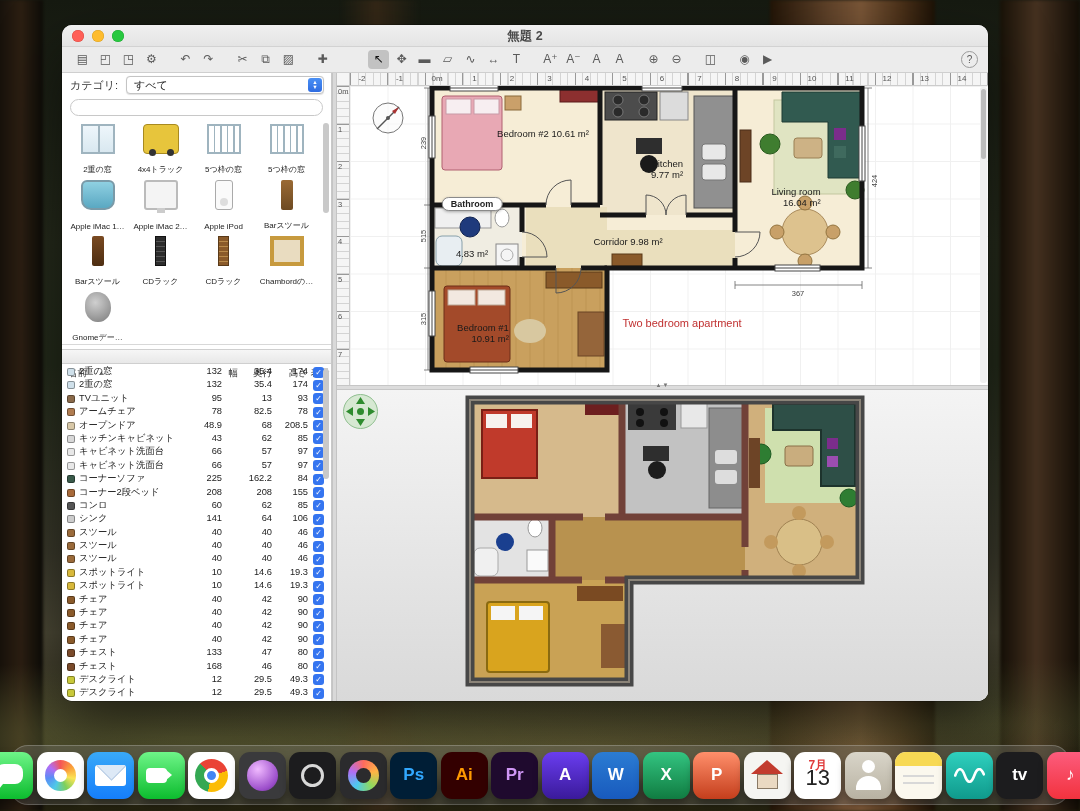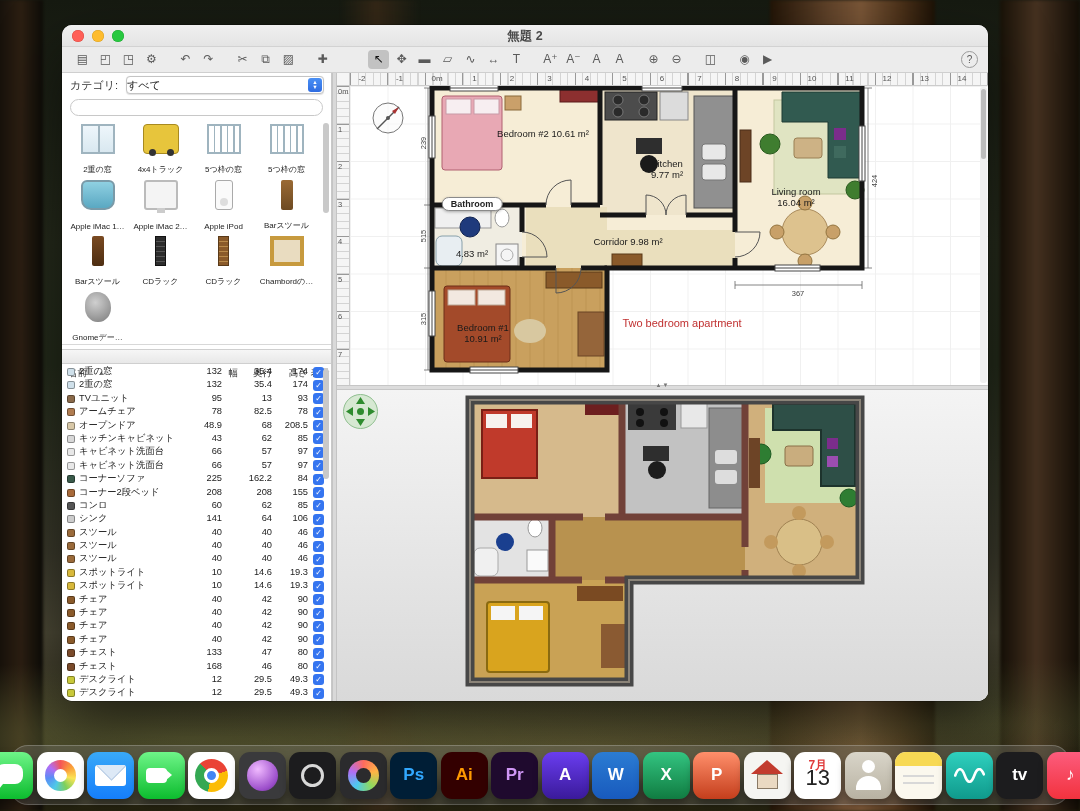--- a/index.html
+++ b/index.html
@@ -24,21 +24,21 @@
 .tb-group{display:flex;gap:2px;margin-right:13px}
 .tb-group.tools{margin-left:22px}
 .tb-group.pushright{margin-left:auto;margin-right:0}
 .tb-btn{min-width:21px;height:19px;line-height:19px;text-align:center;color:#5a5a5a;font-size:12px;border-radius:4px;padding:0 2px;cursor:default}
 .tb-btn.tb-active{background:#c2c2c2;color:#111}
 .tb-group.pushright .tb-btn{border:1px solid #9a9a9a;border-radius:50%;width:17px;min-width:17px;height:17px;line-height:15px;font-size:10px}
 
 .sidebar{position:absolute;left:0;top:48px;width:270px;bottom:0;background:#fff;border-right:1px solid #c8c8c8}
 .cat-row{position:absolute;left:0;top:0;right:0;height:24px}
 .cat-label{position:absolute;left:8px;top:5px;font-size:11px;color:#333}
-.mac-select{position:absolute;left:64px;top:3px;width:198px;height:18px;background:#fff;border:1px solid #c4c4c4;border-radius:4px;font-size:11px;color:#222;line-height:16px;box-shadow:0 .5px 1px rgba(0,0,0,.12)}
+.mac-select{position:absolute;left:64px;top:3px;width:198px;height:18px;background:#fff;border:1px solid #c4c4c4;border-radius:4px;font-size:11px;color:#222;line-height:16px;padding-left:7px;box-shadow:0 .5px 1px rgba(0,0,0,.12)}
 .sel-step{position:absolute;right:1px;top:1px;bottom:1px;width:14px;background:linear-gradient(#4a90f5,#2f6ce0);border-radius:3px;color:#fff;display:flex;flex-direction:column;align-items:center;justify-content:center}
 .sel-step i{font-style:normal;font-size:5.5px;line-height:5px}
 .search-row{position:absolute;left:0;top:24px;right:0;height:22px}
 .search-input{position:absolute;left:8px;right:8px;top:2px;height:17px;border:1px solid #c8c8c8;border-radius:9px;background:#fff;font-size:10px;padding-left:20px;outline:none;color:#333}
 .mag{position:absolute;left:14px;top:6px;width:7px;height:7px;border:1.3px solid #9a9a9a;border-radius:50%}
 .mag::after{content:"";position:absolute;left:5px;top:6px;width:4px;height:1.3px;background:#9a9a9a;transform:rotate(45deg)}
 .catalog{position:absolute;left:0;top:46px;right:0;height:226px;overflow:hidden;border-bottom:1px solid #d8d8d8;display:flex;flex-wrap:wrap;align-content:flex-start;padding:2px 6px 0 4px}
 .cat-item{width:63px;height:56px;text-align:center;position:relative}
 .cat-label2,.cat-item .lbl{font-size:8px;color:#222}
 .thumb{width:34px;height:30px;margin:3px auto 1px;position:relative}
@@ -81,21 +81,21 @@
 .rightpane{position:absolute;left:275px;top:48px;right:0;bottom:0;background:#fff}
 .vsplit{position:absolute;left:270px;top:48px;width:5px;bottom:0;background:#d9d9d9;border-left:1px solid #c4c4c4;border-right:1px solid #c4c4c4}
 .plan-pane{position:absolute;left:0;top:0;right:0;height:312px;background:#fff}
 .hruler{position:absolute;left:13px;top:0;right:0;height:13px;background:#f5f5f5;border-bottom:1px solid #ccc;background-image:repeating-linear-gradient(90deg,#999 0 1px,transparent 1px 37.5px),repeating-linear-gradient(90deg,#d4d4d4 0 1px,transparent 1px 7.5px)}
 .vruler{position:absolute;left:0;top:13px;width:13px;bottom:0;background:#f5f5f5;border-right:1px solid #ccc;background-image:repeating-linear-gradient(180deg,#999 0 1px,transparent 1px 37.5px),repeating-linear-gradient(180deg,#d4d4d4 0 1px,transparent 1px 7.5px)}
 .rcorner{position:absolute;left:0;top:0;width:13px;height:13px;background:#f5f5f5;border-right:1px solid #ccc;border-bottom:1px solid #ccc}
 .hr-num{position:absolute;top:1px;font-size:8px;color:#555;transform:translateX(-50%)}
 .vr-num{position:absolute;left:1px;font-size:7.5px;color:#555}
 .plan-canvas{position:absolute;left:13px;top:13px;right:0;bottom:0;background:#fff;background-image:linear-gradient(#f0f0f0 1px,transparent 1px),linear-gradient(90deg,#f0f0f0 1px,transparent 1px);background-size:37.5px 37.5px}
 .plan-canvas svg.plansvg{position:absolute;left:0;top:0;width:638px;height:299px}
-.plabel{position:absolute;transform:translate(-50%,-50%);font-size:9.5px;color:#1a1a1a;white-space:nowrap;text-align:center}
+.plabel{position:absolute;transform:translate(-50%,-50%);font-size:9.5px;color:#1a1a1a;white-space:nowrap;text-align:right}
 .plabel span{display:block;line-height:11px}
 .pdim{position:absolute;transform:translate(-50%,-50%);font-size:7.5px;color:#444;white-space:nowrap}
 .pdim.rot{transform:translate(-50%,-50%) rotate(-90deg)}
 .pannot{position:absolute;transform:translate(-50%,-50%);font-size:11px;color:#c03030;white-space:nowrap}
 .bath-pill{position:absolute;transform:translate(-50%,-50%);background:#fff;border:1px solid #8a8a8a;border-radius:9px;padding:1px 8px;font-size:9px;font-weight:bold;color:#222;box-shadow:0 1px 3px rgba(0,0,0,.3);white-space:nowrap}
 .compass{position:absolute;left:18px;top:12px;width:40px;height:40px}
 .plan-scroll{position:absolute;right:1px;top:14px;width:7px;bottom:2px;background:#f0f0f0;border-radius:3px}
 .plan-scroll i{position:absolute;left:1px;top:2px;width:5px;height:70px;background:#bcbcbc;border-radius:3px}
 .hsplit{position:absolute;left:0;top:312px;right:0;height:5px;background:#dcdcdc;border-top:1px solid #c6c6c6;border-bottom:1px solid #c6c6c6}
 .hsplit .grip{position:absolute;left:50%;top:-4px;transform:translateX(-50%);font-size:6px;color:#777;letter-spacing:1px}

